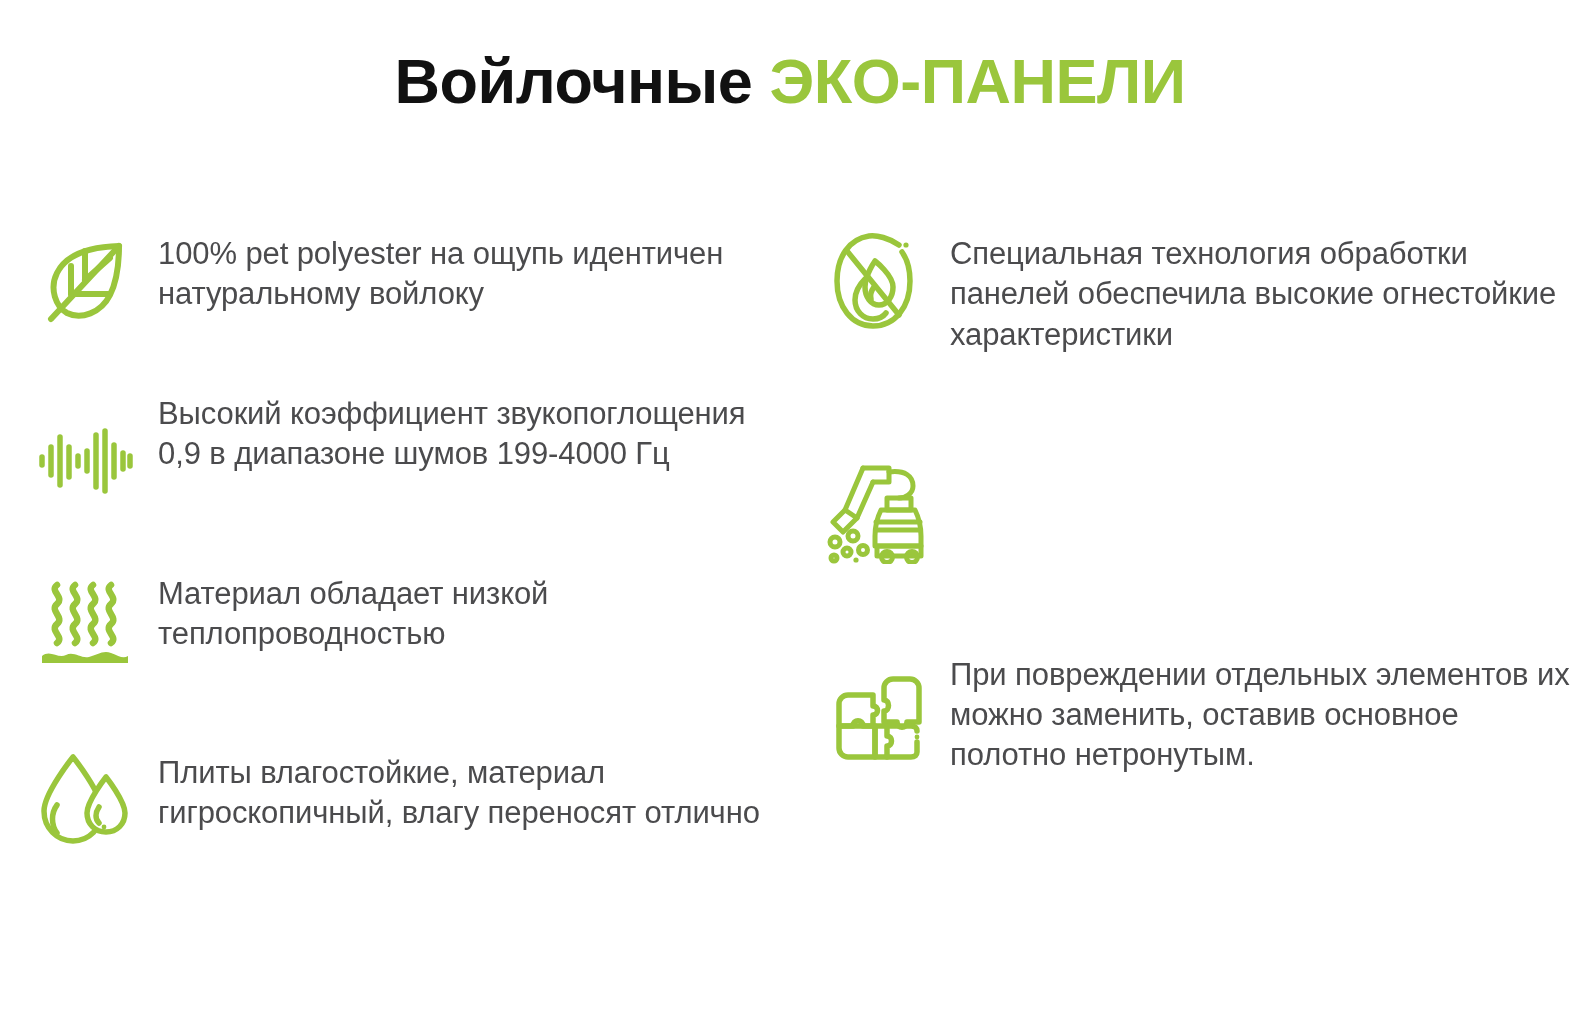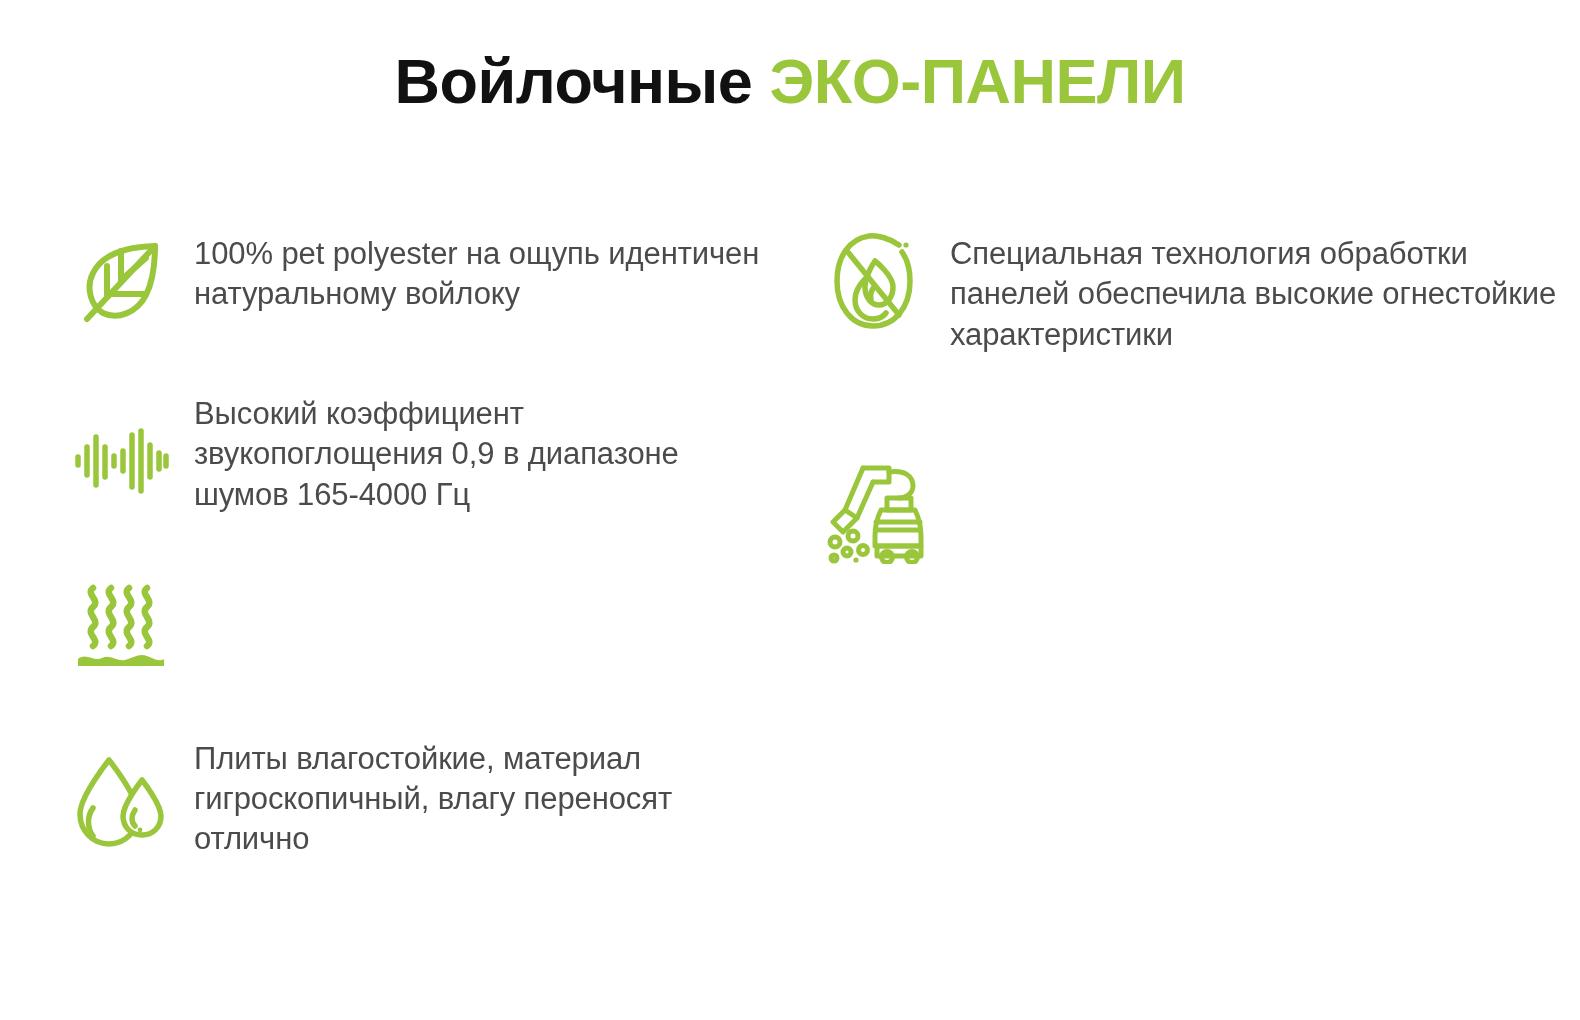--- a/index.html
+++ b/index.html
@@ -49,34 +49,34 @@
     left: 0;
     width: 1580px;
     display: flex;
     align-items: flex-start;
   }
   .col {
     box-sizing: border-box;
   }
   .col-left {
     width: 790px;
-    padding-left: 70px;
+    padding-left: 34px;
     padding-right: 20px;
   }
   .col-right {
     width: 790px;
     padding-left: 36px;
   }
 
   .feature {
     display: flex;
     align-items: flex-start;
   }
   .col-left .feature { margin-bottom: 56px; }
-  .col-left .feature:last-child { margin-bottom: 16px; }
+  .col-left .feature:last-child { margin-bottom: 16px; align-items: center; }
   .col-right .feature { margin-bottom: 86px; }
   .col-right .feature:last-child { margin-bottom: 0; }
 
   .feature-icon {
     flex: 0 0 auto;
     width: 102px;
     height: 102px;
     display: flex;
     align-items: center;
     justify-content: center;
@@ -140,33 +140,34 @@
             <path d="M32 22 L32 52"></path>
             <path d="M41 31 L41 41"></path>
             <path d="M50 26 L50 46"></path>
             <path d="M59 10 L59 62"></path>
             <path d="M68 6 L68 66"></path>
             <path d="M77 20 L77 52"></path>
             <path d="M86 28 L86 44"></path>
             <path d="M93 31 L93 41"></path>
           </svg>
         </div>
-        <div class="feature-text">Высокий коэффициент звукопоглощения 0,9 в диапазоне шумов 165-4000 Гц</div>
+        <div class="feature-text">Высокий коэффициент звукопоглощения 0,9 в диапазоне шумов 199-4000 Гц</div>
       </div>
 
       <div class="feature i-heat">
         <div class="feature-icon">
           <svg width="92" height="92" viewBox="0 0 92 92" fill="none" stroke="#9ac63c" stroke-width="6.5" stroke-linecap="round" stroke-linejoin="round">
             <path d="M18 8 C10 14 26 20 18 27 C10 34 26 40 18 47 C10 54 26 60 18 66"></path>
             <path d="M36 8 C28 14 44 20 36 27 C28 34 44 40 36 47 C28 54 44 60 36 66"></path>
             <path d="M54 8 C46 14 62 20 54 27 C46 34 62 40 54 47 C46 54 62 60 54 66"></path>
             <path d="M72 8 C64 14 80 20 72 27 C64 34 80 40 72 47 C64 54 80 60 72 66"></path>
             <path d="M3 86 L3 79 C11 72 19 82 27 78 C35 74 42 82 50 80 C58 78 64 73 72 76 C80 79 84 82 89 79 L89 86 Z" fill="#9ac63c" stroke="none"></path>
           </svg>
         </div>
+        <div class="feature-text">Материал обладает низкой теплопроводностью</div>
       </div>
 
       <div class="feature i-drop">
         <div class="feature-icon">
           <svg width="96" height="100" viewBox="0 0 96 100" fill="none" stroke="#9ac63c" stroke-width="5.5" stroke-linecap="round" stroke-linejoin="round">
             <path d="M36 8 C36 8 7 44 7 62 C7 79 20 92 36 92 C52 92 65 79 65 62 C65 44 36 8 36 8 Z"></path>
             <path d="M69 28 C69 28 50 52 50 64 C50 75 58 83 69 83 C80 83 88 75 88 64 C88 52 69 28 69 28 Z" fill="#ffffff"></path>
             <path d="M20 56 C14 64 14 76 20 84"></path>
             <path d="M62 58 C58 64 58 70 62 74"></path>
             <circle cx="67" cy="78" r="2.4" fill="#9ac63c" stroke="none"></circle>
@@ -219,17 +220,35 @@
             <circle cx="8" cy="82" r="5"></circle>
             <circle cx="26" cy="76" r="5"></circle>
             <circle cx="20" cy="92" r="4"></circle>
             <circle cx="36" cy="90" r="4.5"></circle>
             <circle cx="7" cy="98" r="3"></circle>
             <circle cx="29" cy="100" r="2.6" fill="#9ac63c" stroke="none"></circle>
           </svg>
         </div>
       </div>
 
+      <div class="feature i-puzzle">
+        <div class="feature-icon">
+          <svg width="100" height="100" viewBox="0 0 100 100" fill="none" stroke="#9ac63c" stroke-width="5.5" stroke-linecap="round" stroke-linejoin="round">
+
+            <path d="M12 36 C12 31 16 27 21 27 L46 27 L46 38 C52 38 52 47 46 47 L46 58 L12 58 Z"></path>
+
+            <path d="M57 20 C57 15 61 11 66 11 L83 11 C88 11 92 15 92 20 L92 54 L80 54 C80 61 70 61 70 54 L57 54 L57 43 C63 43 63 32 57 32 Z"></path>
+
+            <path d="M12 58 L26 58 C26 51 36 51 36 58 L48 58 L48 89 L21 89 C16 89 12 85 12 80 Z"></path>
+
+            <path d="M48 58 L60 58 L60 68 C66 68 66 78 60 78 L60 89 L48 89 Z"></path>
+            <path d="M60 58 L84 58 C88 58 90 60 90 63"></path>
+            <path d="M90 74 L90 84 C90 87 88 89 84 89 L60 89"></path>
+            <circle cx="90" cy="69" r="2.4" fill="#9ac63c" stroke="none"></circle>
+          </svg>
+        </div>
+        <div class="feature-text">При повреждении отдельных элементов их можно заменить, оставив основное полотно нетронутым.</div>
+      </div>
 
     </div>
 
   </div>
 </div>
 
 </body></html>

